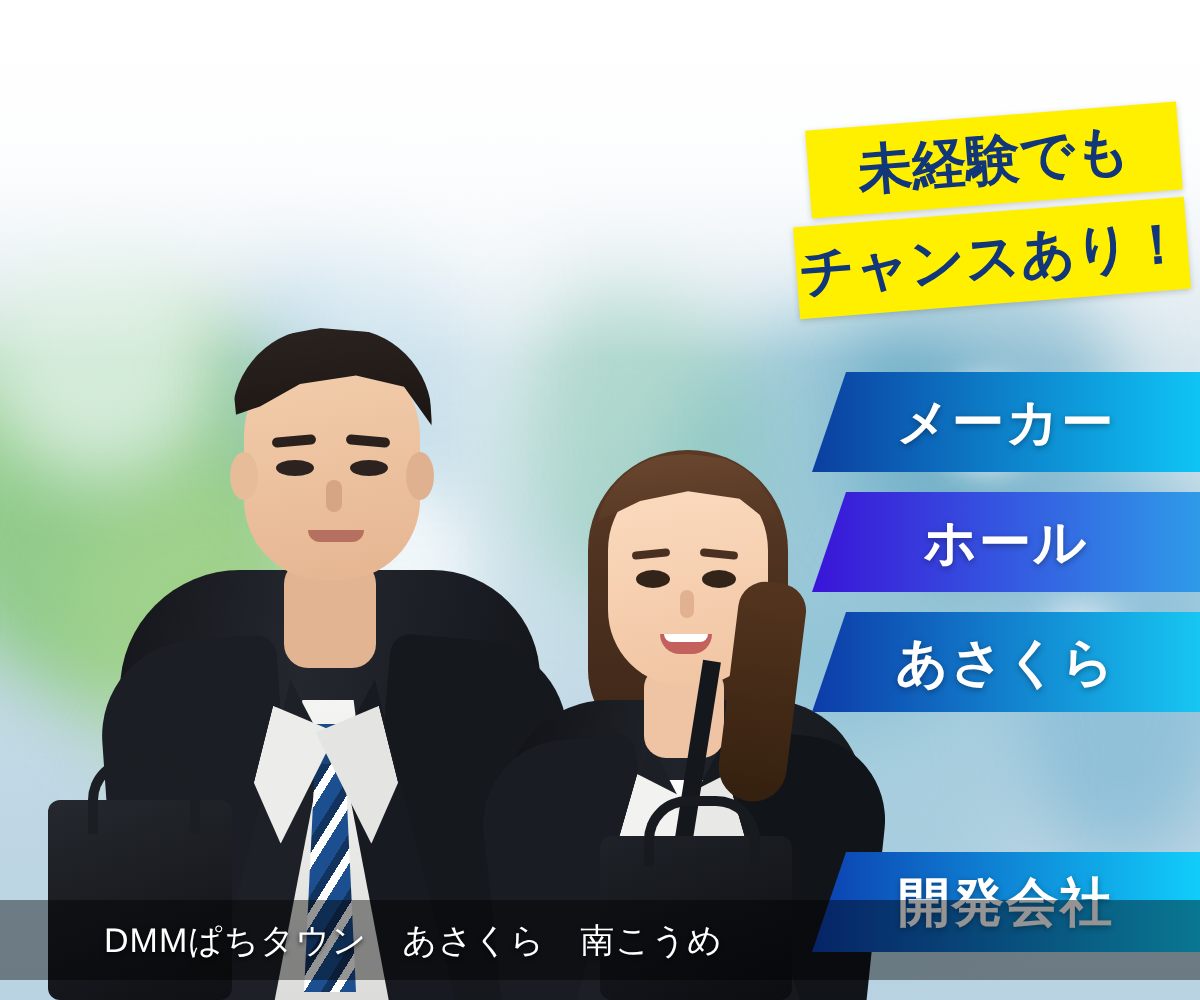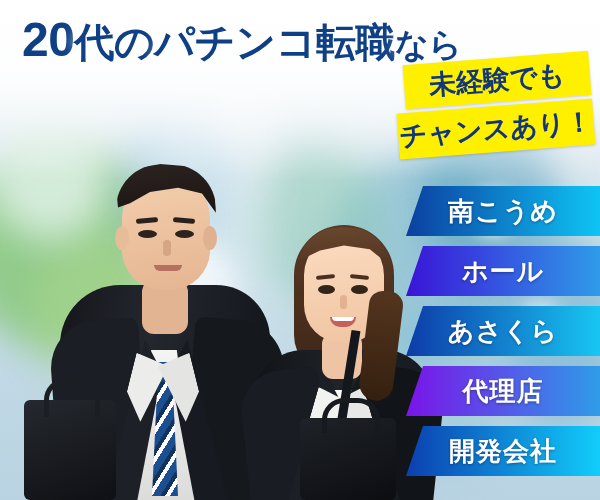--- a/index.html
+++ b/index.html
@@ -277,35 +277,29 @@
     <div class="w-mouth"></div>
     <div class="w-teeth"></div>
   </div>
 
   <div class="bag-l"></div>
   <div class="bag-l-handle"></div>
   <div class="strap"></div>
   <div class="bag-r"></div>
   <div class="bag-r-handle"></div>
 
-  <div class="headline">
-    <div class="hl-row">
-      <span class="hl-num">20</span>
-      <span class="hl-a">代の</span>
-      <span class="hl-a">パチンコ転職</span>
-      <span class="hl-b">なら</span>
-    </div>
-  </div>
 
 
   <div class="badge badge1">未経験でも</div>
   <div class="badge badge2">チャンスあり！</div>
 
   <div class="cats">
-    <div class="cat cat0" style="background: linear-gradient(90deg, rgb(11, 63, 160) 0%, rgb(15, 196, 245) 100%);">南こうめ</div>
+    <div class="cat cat0" style="background: linear-gradient(90deg, rgb(11, 63, 160) 0%, rgb(15, 196, 245) 100%);">メーカー</div>
     <div class="cat cat1" style="background: linear-gradient(90deg, rgb(58, 20, 216) 0%, rgb(47, 155, 232) 100%);">ホール</div>
     <div class="cat cat2" style="background: linear-gradient(90deg, rgb(13, 59, 168) 0%, rgb(23, 198, 242) 100%);">あさくら</div>
-    <div class="cat cat3" style="background: linear-gradient(90deg, rgb(122, 20, 232) 0%, rgb(47, 156, 232) 100%);">代理店</div>
     <div class="cat cat4" style="background: linear-gradient(90deg, rgb(12, 63, 176) 0%, rgb(17, 205, 251) 100%);">開発会社</div>
   </div>
 
+  <div class="credit">
+    <span class="credit-text">DMMぱちタウン　あさくら　南こうめ</span>
+  </div>
 
 </div>
 
 </body></html>

